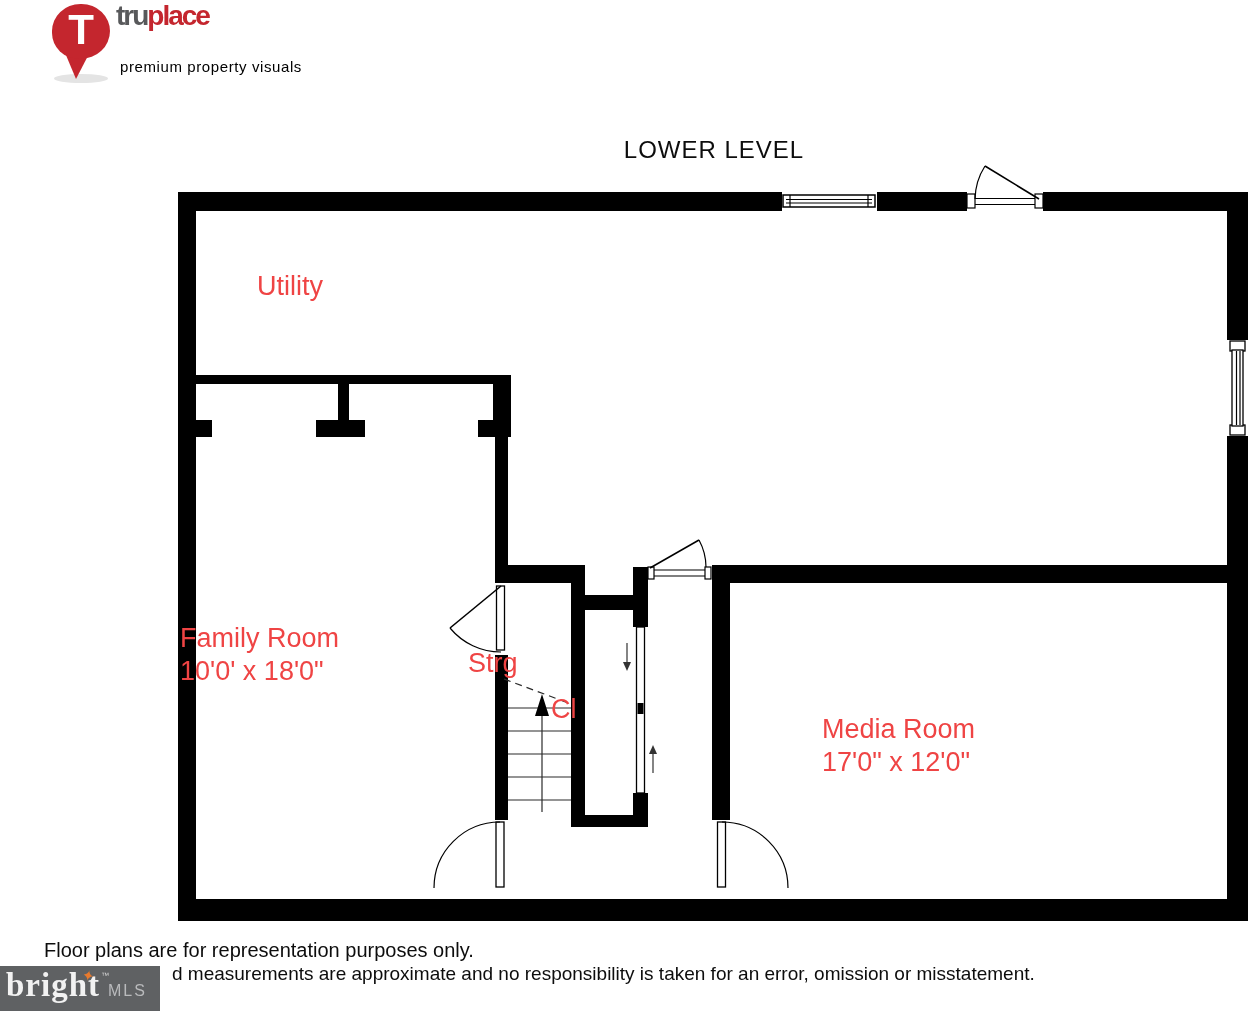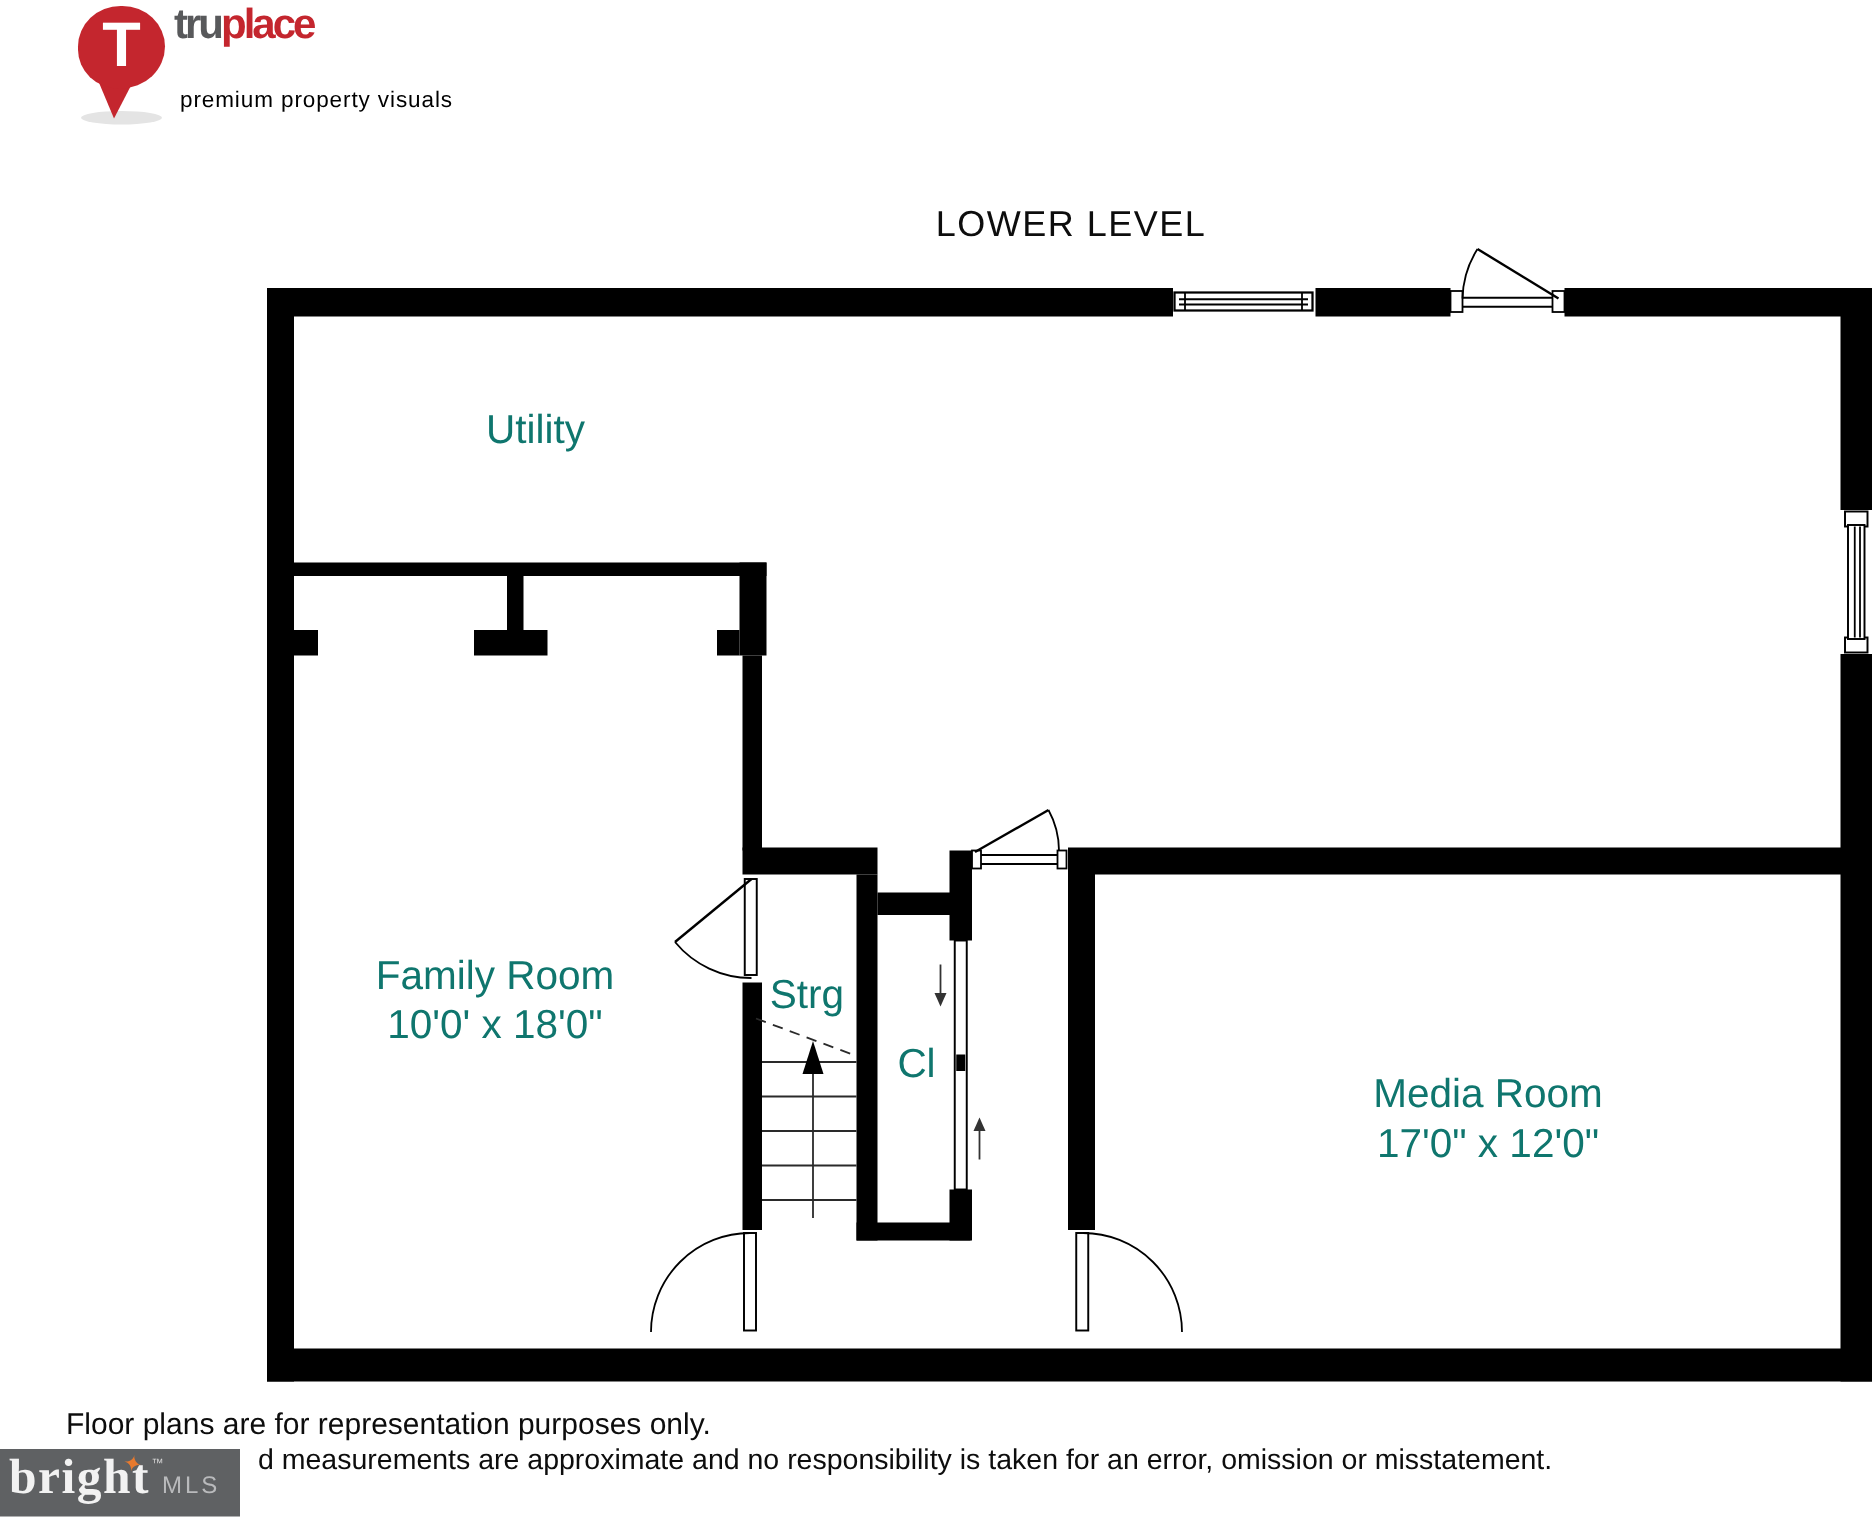--- a/index.html
+++ b/index.html
@@ -18,25 +18,25 @@
              font-size:42px;font-weight:bold;color:#ffffff;}
   .tp-name{position:absolute;left:66px;top:-2px;font-size:28px;font-weight:bold;
            letter-spacing:-2px;white-space:nowrap;}
   .tp-name .gray{color:#58595b;}
   .tp-name .red{color:#c4262e;}
   .tp-tagline{position:absolute;left:70px;top:56px;font-size:15px;color:#000000;letter-spacing:0.6px;white-space:nowrap;}
 
   
   .plan-title{position:absolute;left:514px;top:136px;width:400px;text-align:center;
               font-size:24px;letter-spacing:1px;white-space:nowrap;}
-  .room-label{position:absolute;text-align:center;font-size:27px;line-height:33px;
-              color:#0f766e;white-space:nowrap;}
+  .room-label{position:absolute;text-align:left;font-size:27px;line-height:33px;
+              color:#ef4444;white-space:nowrap;}
   .lbl-utility{left:257px;top:270px;width:200px;}
   .lbl-utility-work{left:719px;top:366px;width:360px;}
-  .lbl-family{left:180px;top:622px;width:300px;margin-top:12px;}
+  .lbl-family{left:180px;top:622px;width:300px;}
   .lbl-strg{left:468px;top:611px;width:140px;margin-top:36px;}
   .lbl-cl{left:551px;top:693px;width:120px;}
   .lbl-media{left:822px;top:713px;width:340px;}
 
   .plan-svg{position:absolute;left:0;top:0;}
 
   
   .disclaimer1{position:absolute;left:44px;top:939px;font-size:20px;white-space:nowrap;}
   .disclaimer2{position:absolute;left:172px;top:963px;font-size:19px;white-space:nowrap;}
   .mls-box{position:absolute;left:0;top:966px;width:160px;height:45px;background:#5f6163;}

